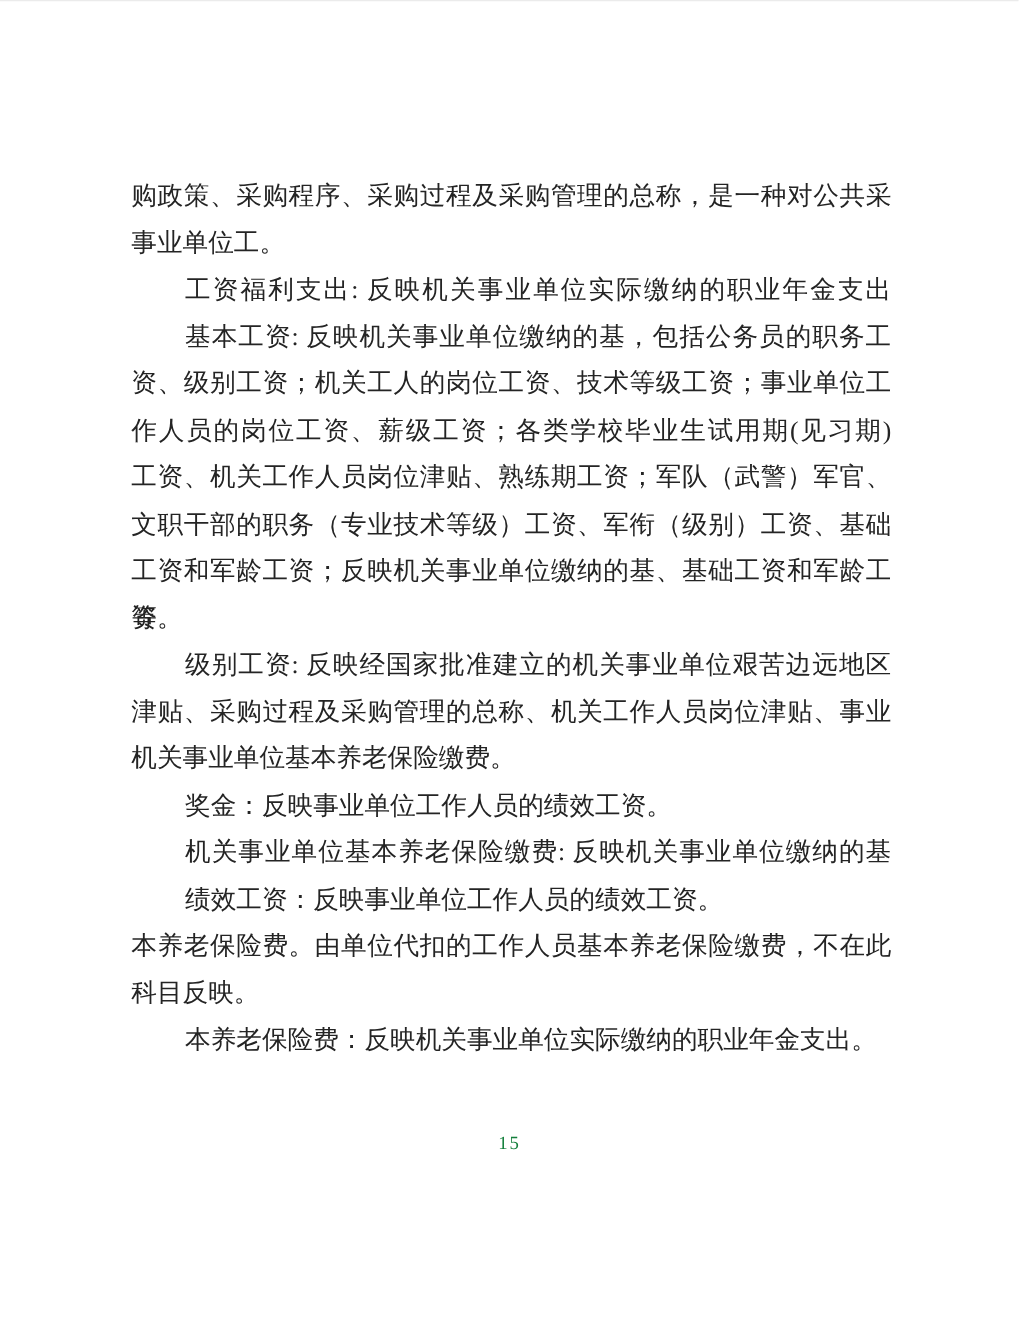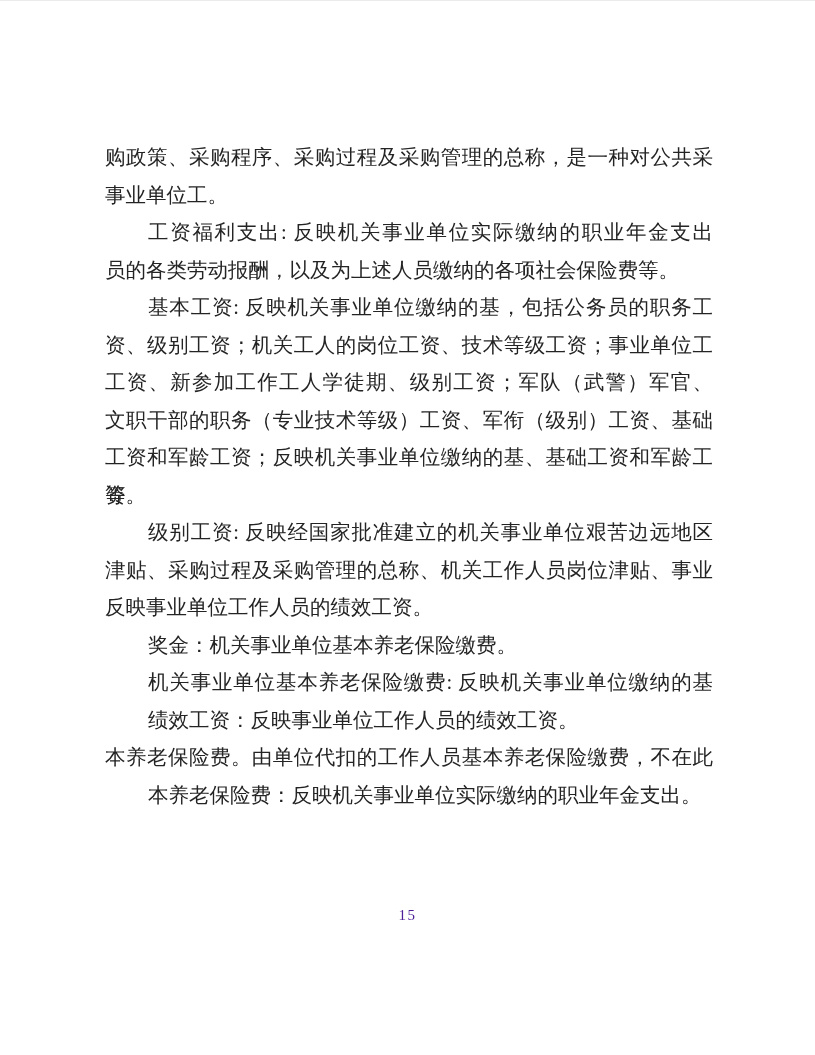--- a/index.html
+++ b/index.html
@@ -40,41 +40,42 @@
     text-indent: 2.1em;
   }
   .page-number {
     position: absolute;
     top: 907px;
     left: 0;
     width: 100%;
     text-align: center;
     font-size: 15px;
     letter-spacing: 1.5px;
-    color: #4c1d95;
+    color: #15803d;
   }
 </style>
 </head>
 <body>
 
 <div class="page">
   <div class="text-block">
     <div class="line">购政策、采购程序、采购过程及采购管理的总称，是一种对公共采</div>
     <div class="line para-end">事业单位工。</div>
     <div class="line indent">工资福利支出: 反映机关事业单位实际缴纳的职业年金支出</div>
-    <div class="line para-end">员的各类劳动报酬，以及为上述人员缴纳的各项社会保险费等。</div>
     <div class="line indent">基本工资: 反映机关事业单位缴纳的基，包括公务员的职务工</div>
     <div class="line">资、级别工资；机关工人的岗位工资、技术等级工资；事业单位工</div>
-    <div class="line">工资、新参加工作工人学徒期、级别工资；军队（武警）军官、</div>
+    <div class="line">作人员的岗位工资、薪级工资；各类学校毕业生试用期(见习期)</div>
+    <div class="line">工资、机关工作人员岗位津贴、熟练期工资；军队（武警）军官、</div>
     <div class="line">文职干部的职务（专业技术等级）工资、军衔（级别）工资、基础</div>
     <div class="line">工资和军龄工资；反映机关事业单位缴纳的基、基础工资和军龄工资</div>
     <div class="line para-end">等。</div>
     <div class="line indent">级别工资: 反映经国家批准建立的机关事业单位艰苦边远地区</div>
     <div class="line">津贴、采购过程及采购管理的总称、机关工作人员岗位津贴、事业</div>
-    <div class="line para-end">反映事业单位工作人员的绩效工资。</div>
-    <div class="line indent para-end">奖金：机关事业单位基本养老保险缴费。</div>
+    <div class="line para-end">机关事业单位基本养老保险缴费。</div>
+    <div class="line indent para-end">奖金：反映事业单位工作人员的绩效工资。</div>
     <div class="line indent">机关事业单位基本养老保险缴费: 反映机关事业单位缴纳的基</div>
     <div class="line indent para-end">绩效工资：反映事业单位工作人员的绩效工资。</div>
     <div class="line">本养老保险费。由单位代扣的工作人员基本养老保险缴费，不在此</div>
+    <div class="line para-end">科目反映。</div>
     <div class="line indent para-end">本养老保险费：反映机关事业单位实际缴纳的职业年金支出。</div>
   </div>
   <div class="page-number">15</div>
 </div>
 
 </body></html>

